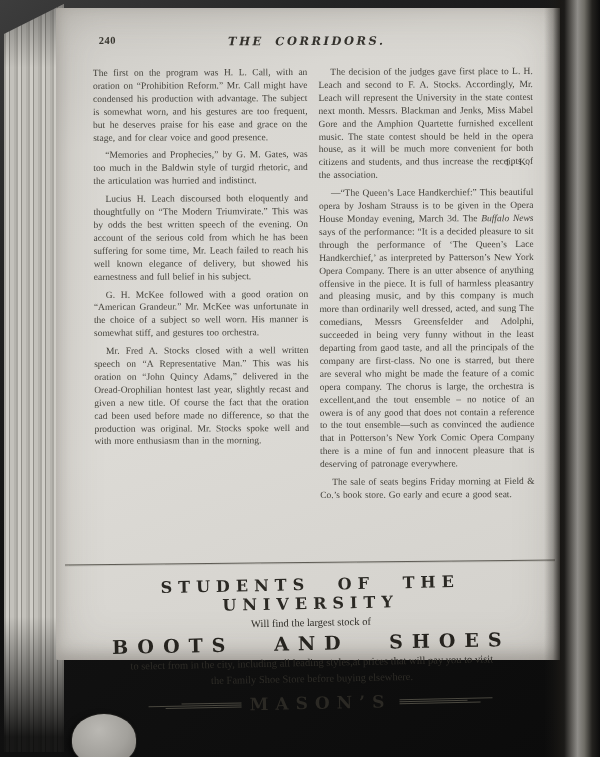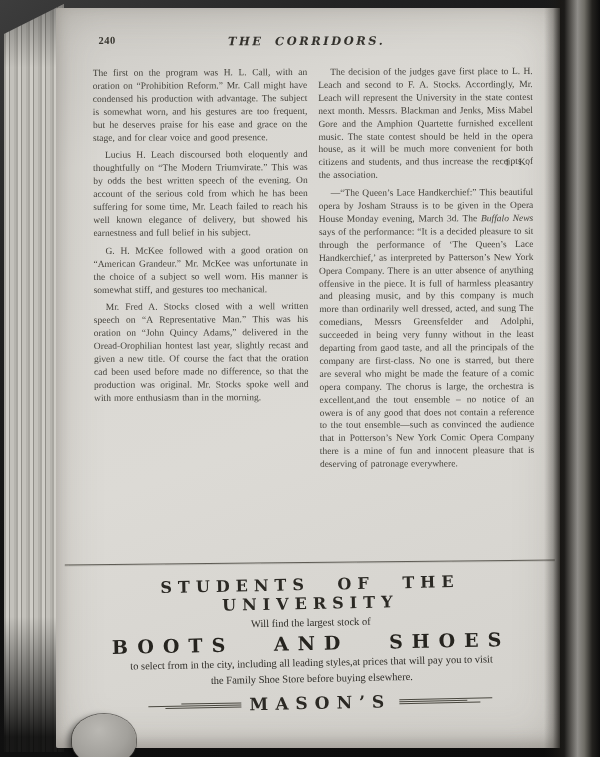--- a/index.html
+++ b/index.html
@@ -14,21 +14,21 @@
     background:repeating-linear-gradient(90deg,
       #a8a6a0 0 2px,#cfcdc7 2px 5px,#8f8d87 5px 6px,#c3c1bb 6px 10px,#b5b3ad 10px 12px);
     clip-path:polygon(0 34px,100% 4px,100% 100%,0 100%);
   }
   .page-stack::after{
     content:"";position:absolute;inset:0;
     background:linear-gradient(180deg,rgba(40,40,40,.45) 0,rgba(0,0,0,0) 9%,rgba(0,0,0,0) 82%,rgba(0,0,0,.88) 98%);
   }
   
   .page{
-    position:absolute;left:56px;top:8px;width:504px;height:740px;z-index:2;
+    position:absolute;left:56px;top:8px;width:504px;height:652px;z-index:2;
     background:linear-gradient(160deg,#cccac5 0%,#d9d7d2 18%,#dcdad5 55%,#d3d1cc 100%);
     box-shadow:inset 0 0 46px rgba(85,80,70,.28), inset 0 -6px 14px rgba(70,65,58,.25);
     border-radius:2px 0 0 2px;
   }
   .page-inner{position:absolute;inset:0;transform:rotate(-.25deg);color:#403e38;}
   
   .runhead{position:relative;height:16px;margin-top:26px;}
   .page-num{position:absolute;left:44px;top:0;font-size:10.5px;font-weight:bold;letter-spacing:.5px;color:#38362f;}
   .run-title{
     text-align:center;font-family:"DejaVu Serif",serif;font-style:italic;font-weight:bold;
@@ -91,33 +91,35 @@
 
       <div class="runhead">
         <span class="page-num">240</span>
         <div class="run-title">THE CORRIDORS.</div>
       </div>
 
       <div class="columns">
 
         <div class="col">
           <p class="flush">The first on the program was H. L. Call, with an oration on “Prohibition Reform.” Mr. Call might have condensed his production with advantage. The subject is somewhat worn, and his gestures are too frequent, but he deserves praise for his ease and grace on the stage, and for clear voice and good presence.</p>
+          <p>“Memories and Prophecies,” by G. M. Gates, was too much in the Baldwin style of turgid rhetoric, and the articulation was hurried and indistinct.</p>
           <p>Lucius H. Leach discoursed both eloquently and thoughtfully on “The Modern Triumvirate.” This was by odds the best written speech of the evening. On account of the serious cold from which he has been suffering for some time, Mr. Leach failed to reach his well known elegance of delivery, but showed his earnestness and full belief in his subject.</p>
-          <p>G. H. McKee followed with a good oration on “American Grandeur.” Mr. McKee was unfortunate in the choice of a subject so well worn. His manner is somewhat stiff, and gestures too mechanical.</p>
+          <p>G. H. McKee followed with a good oration on “American Grandeur.” Mr. McKee was unfortunate in the choice of a subject so well worn. His manner is somewhat stiff, and gestures too orchestra.</p>
           <p>Mr. Fred A. Stocks closed with a well written speech on “A Representative Man.” This was his oration on “John Quincy Adams,” delivered in the Oread-Orophilian hontest last year, slightly recast and given a new title. Of course the fact that the oration cad been used before made no difference, so that the production was original. Mr. Stocks spoke well and with more enthusiasm than in the morning.</p>
         </div>
 
         <div class="col">
           <p class="p-has-signoff">
             <span>The decision of the judges gave first place to L. H. Leach and second to F. A. Stocks. Accordingly, Mr. Leach will represent the University in the state contest next month. Messrs. Blackman and Jenks, Miss Mabel Gore and the Amphion Quartette furnished excellent music. The state contest should be held in the opera house, as it will be much more convenient for both citizens and students, and thus increase the receipts of the association.</span>
             <span class="signoff">I. K.</span>
           </p>
           <p>
             <span>—“The Queen’s Lace Handkerchief:” This beautiful opera by Josham Strauss is to be given in the Opera House Monday evening, March 3d. The </span><i>Buffalo News</i><span> says of the performance: “It is a decided pleasure to sit through the performance of ‘The Queen’s Lace Handkerchief,’ as interpreted by Patterson’s New York Opera Company. There is an utter absence of anything offensive in the piece. It is full of harmless pleasantry and pleasing music, and by this company is much more than ordinarily well dressed, acted, and sung The comedians, Messrs Greensfelder and Adolphi, succeeded in being very funny without in the least departing from gaod taste, and all the principals of the company are first-class. No one is starred, but there are several who might be made the feature of a comic opera company. The chorus is large, the orchestra is excellent,and the tout ensemble – no notice of an owera is of any good that does not contain a reference to the tout ensemble—such as convinced the audience that in Potterson’s New York Comic Opera Company there is a mine of fun and innocent pleasure that is deserving of patronage everywhere.</span>
           </p>
+          <p>The sale of seats begins Friday morning at Field &amp; Co.’s book store. Go early and ecure a good seat.</p>
         </div>
 
       </div>
 
       <div class="divider"></div>
 
       <div class="ad">
         <div class="ad-students">STUDENTS OF THE UNIVERSITY</div>
         <div class="ad-will">Will find the largest stock of</div>
         <div class="ad-boots">BOOTS AND SHOES</div>

